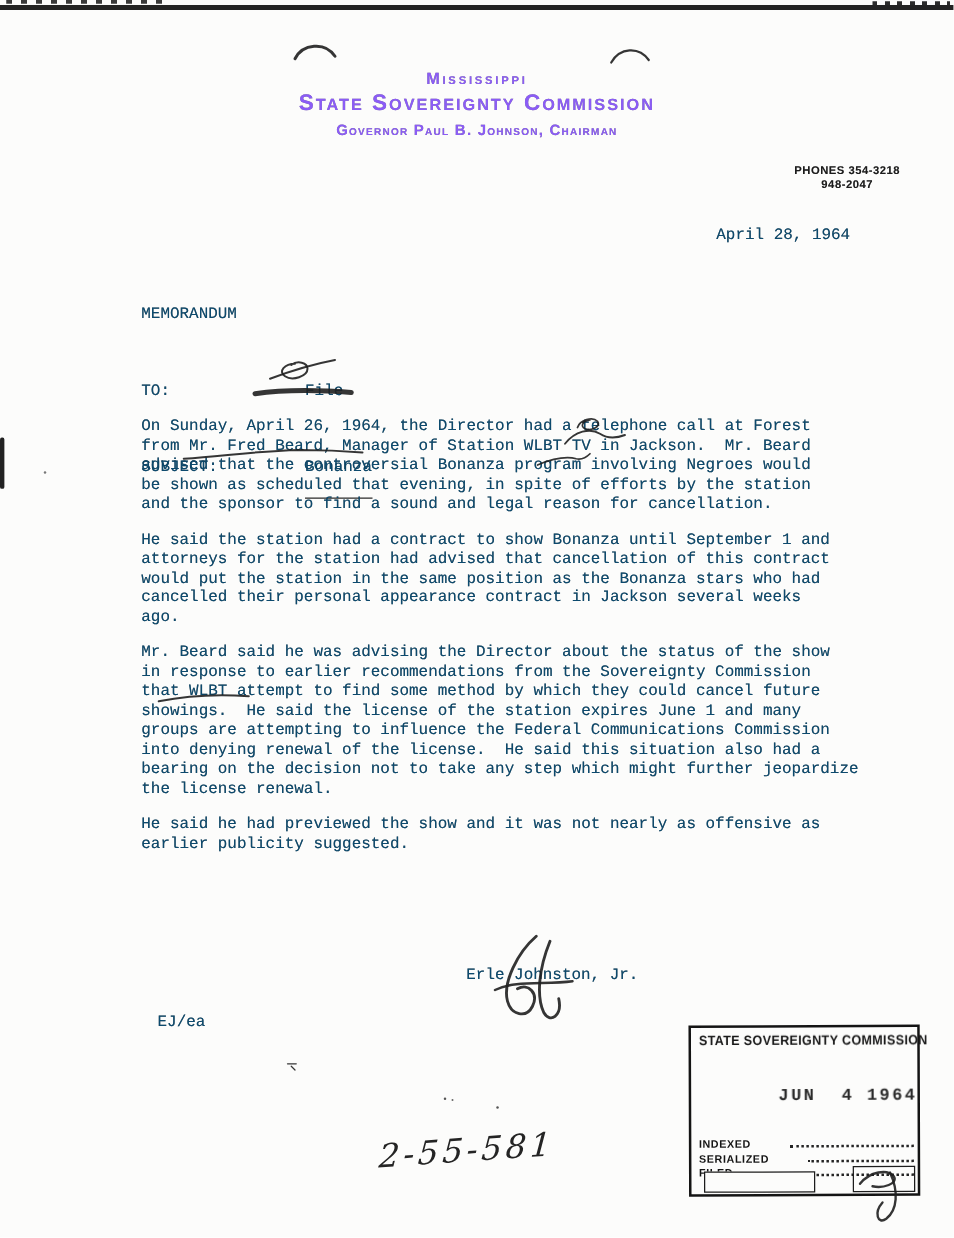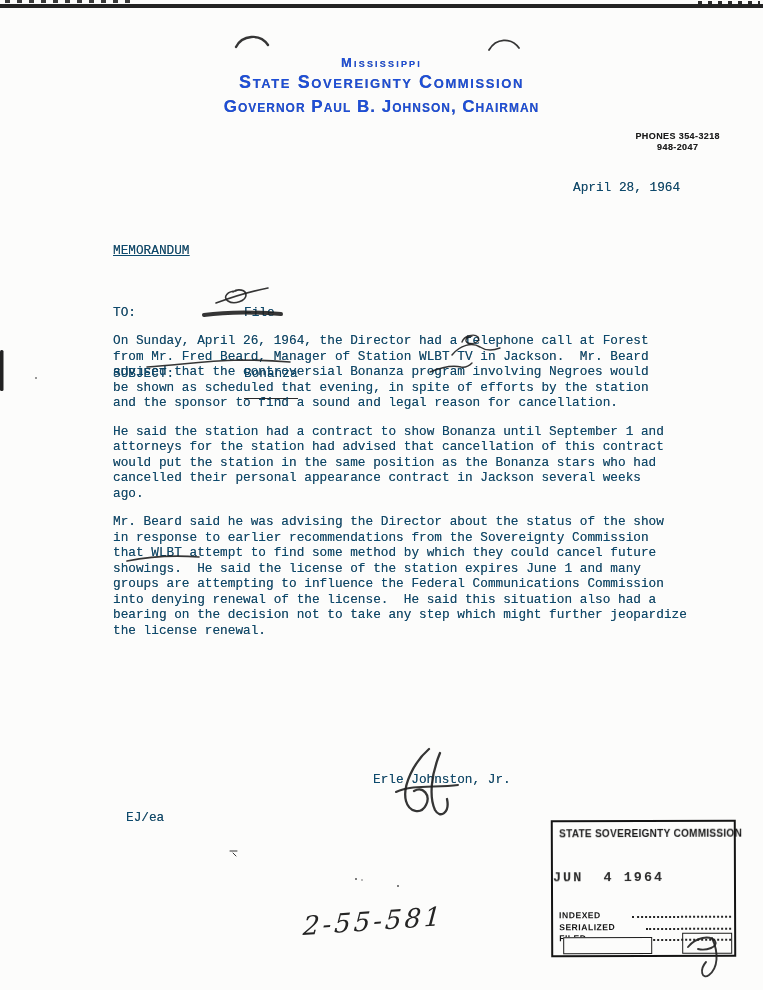--- a/index.html
+++ b/index.html
@@ -5,52 +5,52 @@
   html,body{margin:0;padding:0;background:#ffffff;}
   .page{position:relative;width:763px;height:990px;background:#fcfcfb;overflow:hidden;
         font-family:"Liberation Sans",sans-serif;}
   
   .top-bar{position:absolute;left:0;top:4px;width:763px;height:3.5px;background:#232323;}
   .top-dots{position:absolute;left:5px;top:0;width:128px;height:3px;
             background:repeating-linear-gradient(90deg,#3a3a3a 0 5px,transparent 5px 12px);}
   .top-dashes{position:absolute;right:3px;top:1px;width:62px;height:2.5px;
             background:repeating-linear-gradient(90deg,#2c2c2c 0 4px,transparent 4px 10px);}
   
-  .letterhead{position:absolute;left:0;top:55px;width:763px;text-align:center;color:#1d4ed8;}
+  .letterhead{position:absolute;left:0;top:55px;width:763px;text-align:center;color:#8b5cf6;}
   .sc{font-variant:small-caps;font-weight:bold;text-shadow:0 0 .4px rgba(10,10,10,.5);}
   .lh-state{font-size:13px;letter-spacing:2.2px;}
   .lh-name{font-size:18px;letter-spacing:1.6px;margin-top:2px;}
   .lh-sub{font-size:11.5px;letter-spacing:1px;margin-top:6px;}
   .lh-sub .gap{display:inline-block;width:26px;}
-  .lh-chair{font-size:17px;letter-spacing:1px;margin-top:4px;}
+  .lh-chair{font-size:12px;letter-spacing:1px;margin-top:4px;}
   .phones{position:absolute;top:131px;right:43px;text-align:center;font-weight:bold;
           font-size:9px;letter-spacing:.4px;line-height:10.5px;color:#1c1c1c;
           text-shadow:0 0 .4px rgba(10,10,10,.4);}
   
   .t{font-family:"Liberation Mono","DejaVu Sans Mono",monospace;font-size:12.75px;
      line-height:15.5px;color:#0c4a6e;text-shadow:0 0 .45px rgba(25,25,25,.55);white-space:pre;}
   .date-line{position:absolute;left:573px;top:180px;}
   .memo{position:absolute;left:113px;top:212px;}
-  .memo-title{margin:0 0 15px 0;text-decoration:underline;}
+  .memo-title{margin:0 0 15px 0;}
   .memo-row{display:flex;margin-bottom:14.6px;gap:28px;}
   .memo-label{width:103px;}
   .from-underline{border-bottom:1.5px dotted #3a3a3a;padding-bottom:1px;}
   .subject-underline{border-bottom:1.3px solid #2a2a2a;padding-bottom:17px;}
   .bodytext{position:absolute;left:113px;top:333px;}
   .para{margin:0 0 13px 0;}
   .sig{position:absolute;left:373px;top:772px;}
   .initials{position:absolute;left:113px;top:810px;margin-left:13px;}
   
   .stamp{position:absolute;left:551px;top:820px;width:181px;height:133px;
          border:2.5px solid #141414;transform:rotate(-.2deg);color:#161616;}
   .stamp-title{margin-top:5px;text-align:center;font-weight:bold;font-size:10.8px;
          letter-spacing:.3px;transform:scaleX(.93);filter:blur(.45px);white-space:nowrap;}
-  .stamp-date{margin-top:31px;text-align:left;font-family:"Liberation Mono",monospace;
+  .stamp-date{margin-top:31px;text-align:right;font-family:"Liberation Mono",monospace;
          font-weight:bold;font-size:13.5px;letter-spacing:2px;filter:blur(.35px);
-         color:#2b2b2b;white-space:pre;}
+         color:#2b2b2b;white-space:pre;margin-left:41px;}
   .stamp-fields{position:absolute;left:6px;right:3px;top:86px;}
   .sf-row{display:flex;align-items:flex-end;height:11.8px;gap:28px;}
   .sf-label{font-weight:bold;font-size:8.6px;letter-spacing:.5px;color:#151515;}
   .sf-dots{flex:1;border-bottom:2px dotted #242424;margin:0 0 2px 3px;height:0;}
   .stamp-box-left{position:absolute;left:10px;top:115px;width:87px;height:15px;
          border:1.6px solid #1c1c1c;background:#fcfcfb;}
   .stamp-box-right{position:absolute;left:129px;top:111px;width:48px;height:19px;
          border:1.6px solid #1c1c1c;}
   .file-number{position:absolute;left:303px;top:906px;font-family:"DejaVu Serif",serif;
          font-style:italic;font-size:26px;letter-spacing:3px;color:#242424;
@@ -104,20 +104,22 @@
 cancelled their personal appearance contract in Jackson several weeks
 ago.</p>
     <p class="t para">Mr. Beard said he was advising the Director about the status of the show
 in response to earlier recommendations from the Sovereignty Commission
 that WLBT attempt to find some method by which they could cancel future
 showings.  He said the license of the station expires June 1 and many
 groups are attempting to influence the Federal Communications Commission
 into denying renewal of the license.  He said this situation also had a
 bearing on the decision not to take any step which might further jeopardize
 the license renewal.</p>
+    <p class="t para">He said he had previewed the show and it was not nearly as offensive as
+earlier publicity suggested.</p>
   </main>
 
   <div class="t sig">Erle Johnston, Jr.</div>
   <div class="t initials">EJ/ea</div>
 
   <div class="stamp">
     <div class="stamp-title">STATE SOVEREIGNTY COMMISSION</div>
     <div class="stamp-date">JUN  4 1964</div>
     <div class="stamp-fields">
       <div class="sf-row">

